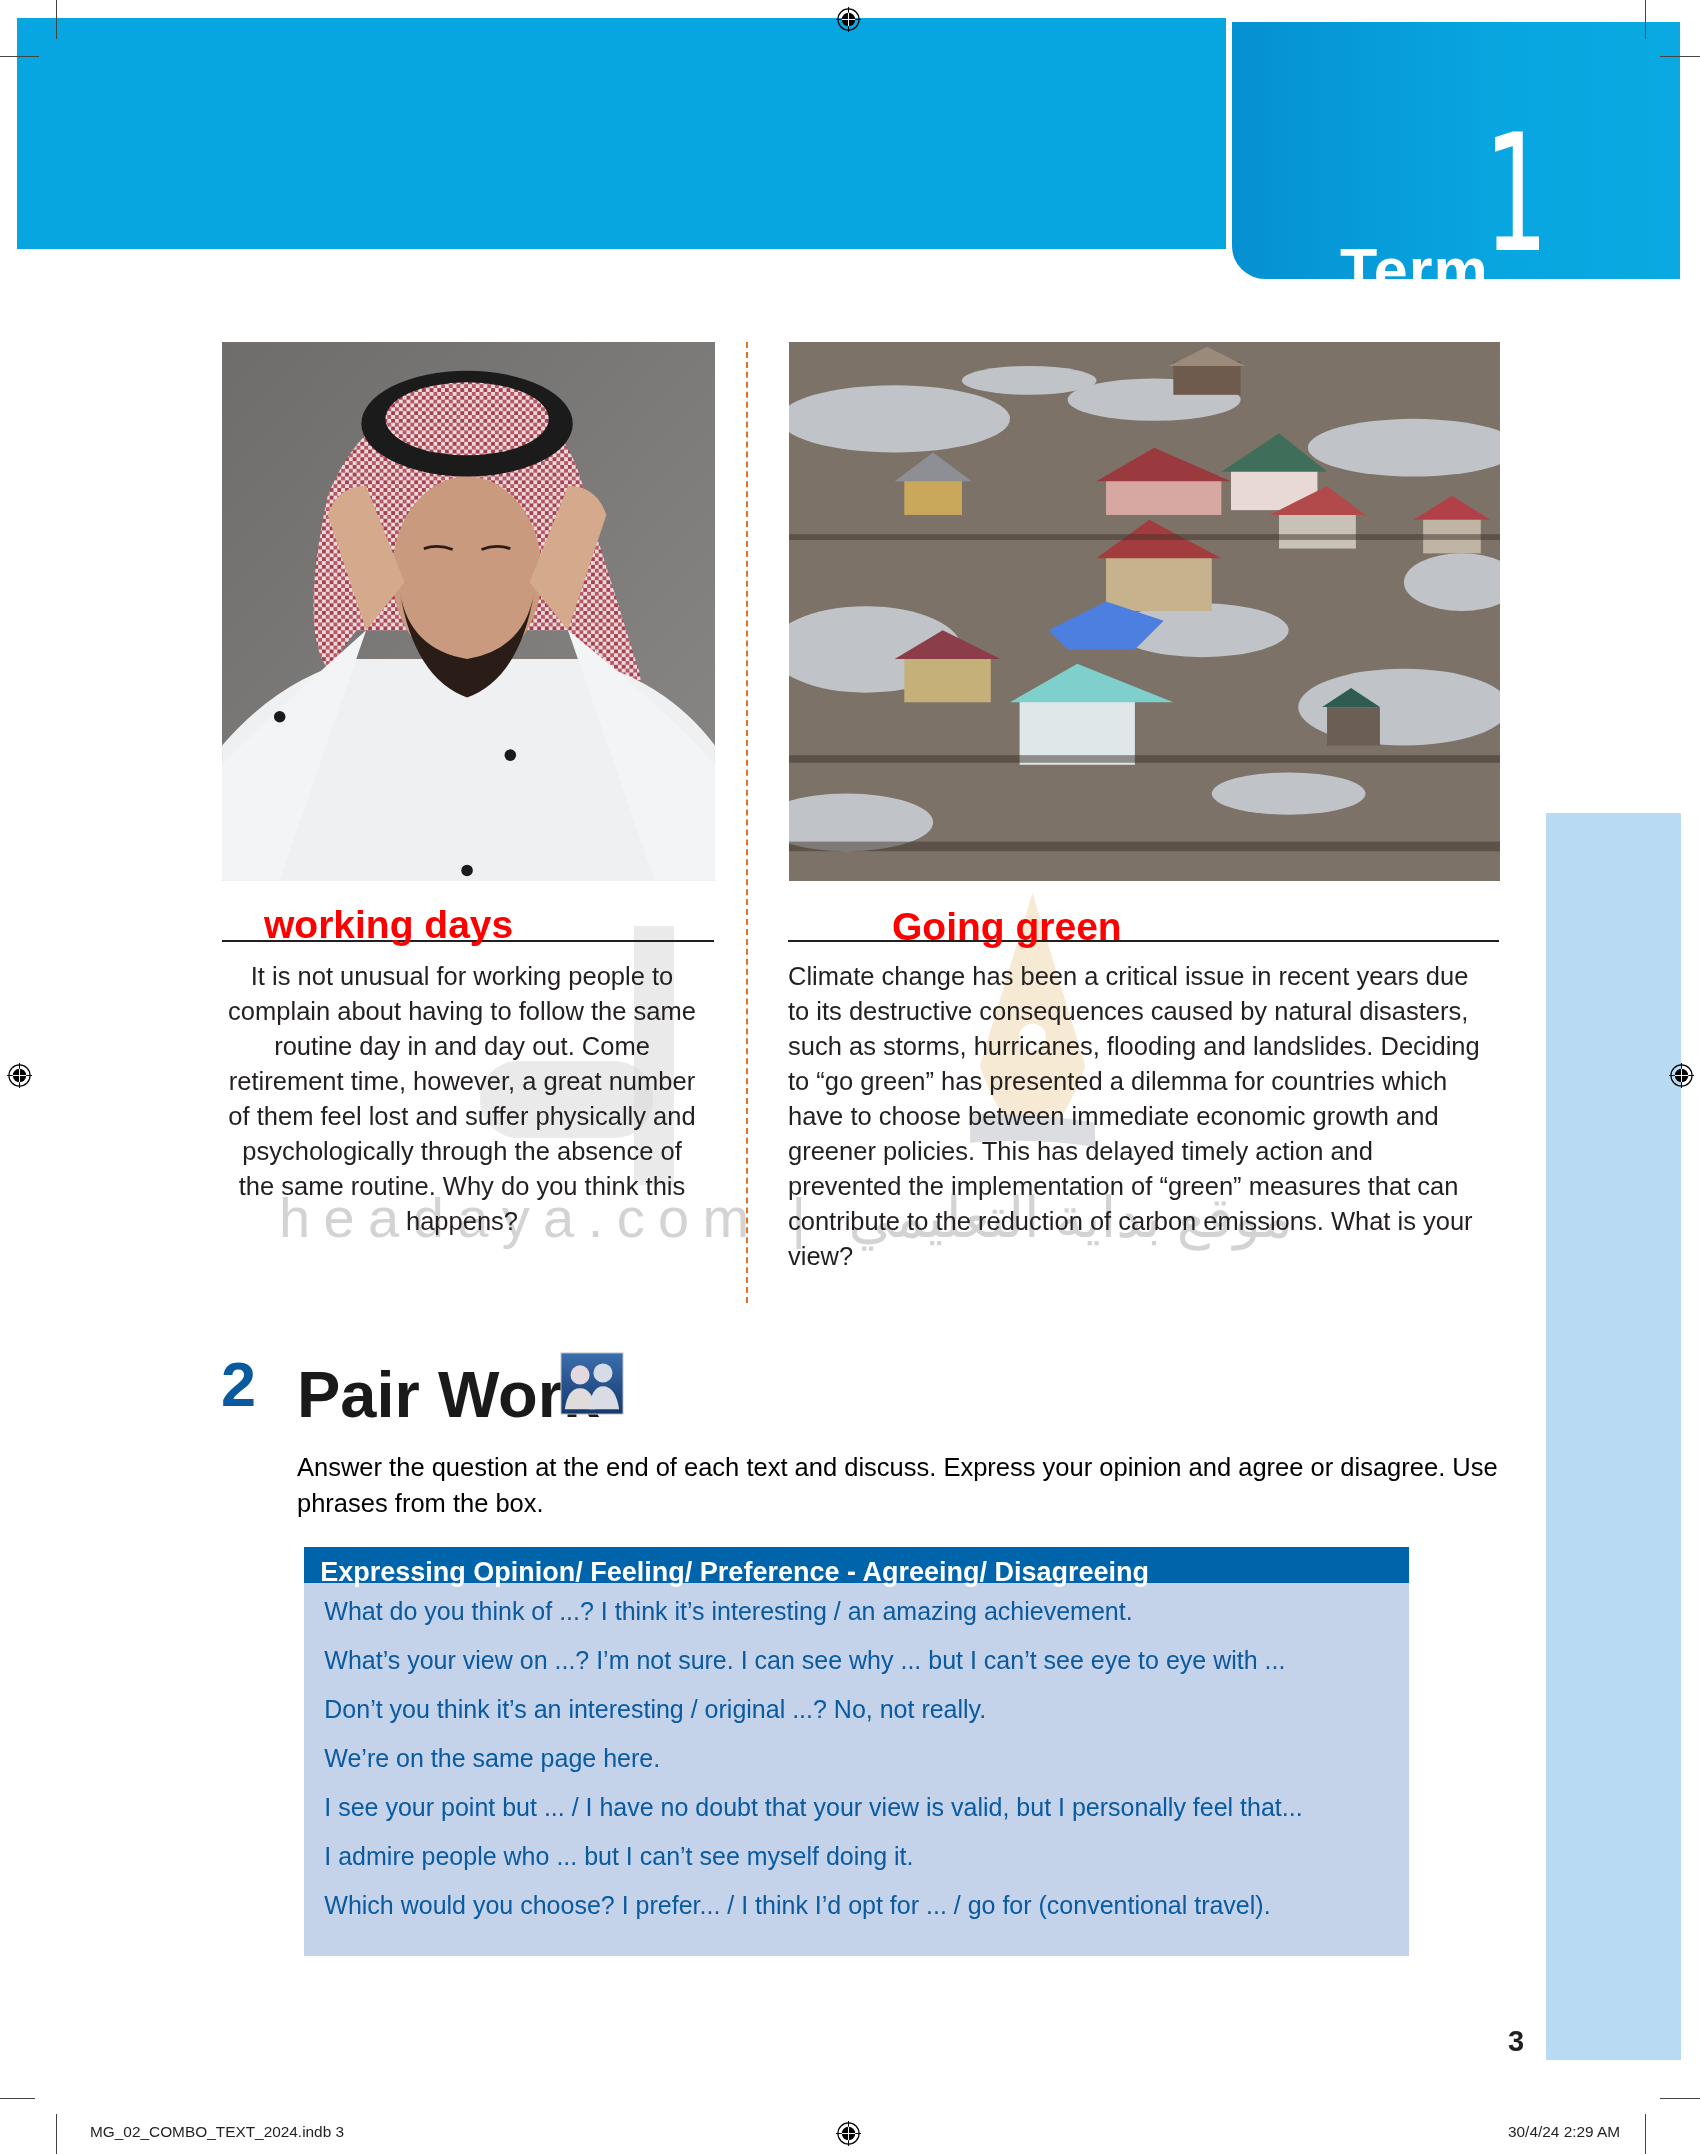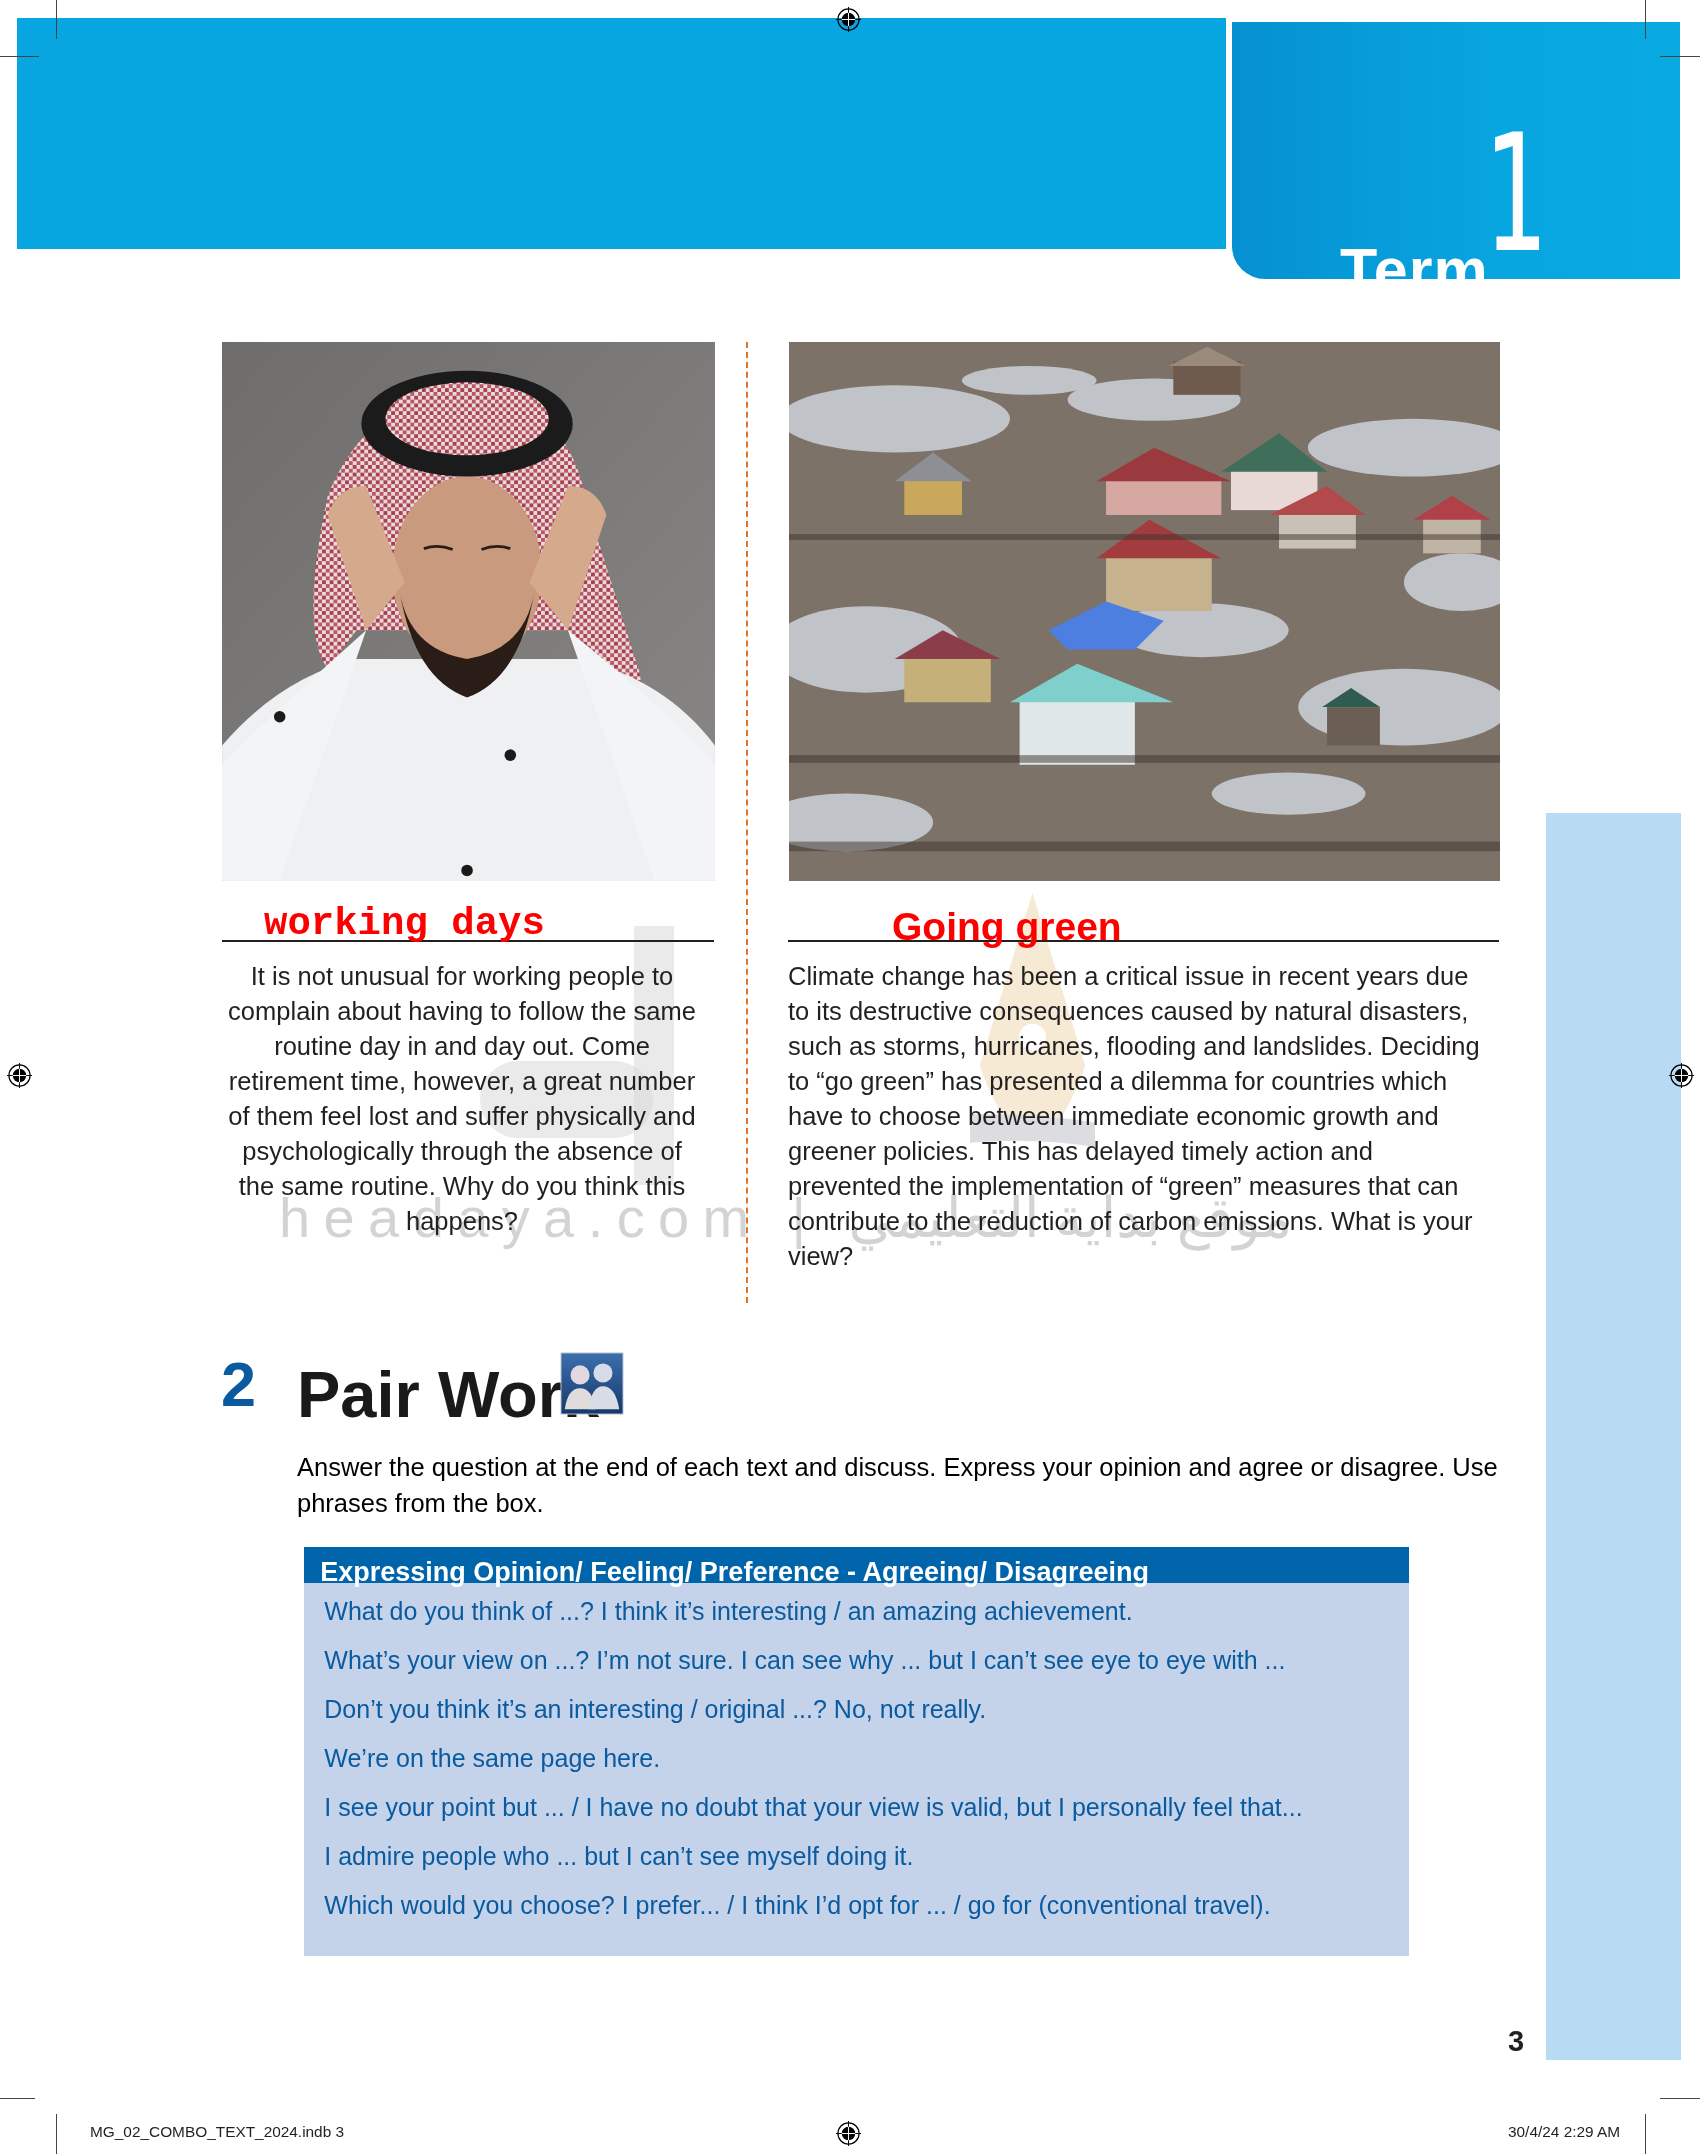--- a/index.html
+++ b/index.html
@@ -223,21 +223,21 @@
   <circle cx="65" cy="150" r="14" fill="#fff"></circle>
   <path d="M0 230 Q200 230 230 290 Q120 250 0 260 Z" fill="#9aa1a8"></path>
 </svg>
 <div class="abs wm-text" style="left:279px;top:1185px;">
   <span>headaya.com</span>
   <span>|</span>
   <span style="letter-spacing:0;">موقع بداية التعليمي</span>
 </div>
 
 <div class="abs col-rule" style="left:222px;top:940px;width:492px;"></div>
-<div class="abs article-title" style="left:264px;top:905px;font-family:Liberation Mono, monospace;">working days</div>
+<div class="abs article-title" style="left:264px;top:905px;">working days</div>
 <div class="abs article-body" style="left:222px;top:959px;width:480px;text-align:center;">It is not unusual for working people to complain about having to follow the same routine day in and day out. Come retirement time, however, a great number of them feel lost and suffer physically and psychologically through the absence of the same routine. Why do you think this happens?</div>
 
 <div class="abs col-rule" style="left:788px;top:940px;width:711px;"></div>
 <div class="abs article-title" style="left:892px;top:907px;">Going green</div>
 <div class="abs article-body" style="left:788px;top:959px;width:701px;">Climate change has been a critical issue in recent years due to its destructive consequences caused by natural disasters, such as storms, hurricanes, flooding and landslides. Deciding to “go green” has presented a dilemma for countries which have to choose between immediate economic growth and greener policies. This has delayed timely action and prevented the implementation of “green” measures that can contribute to the reduction of carbon emissions. What is your view?</div>
 
 <div class="abs section-number">2</div>
 <div class="abs section-title">Pair Work</div>
 <svg class="abs pair-icon" viewBox="0 0 67 66">
   <defs>

